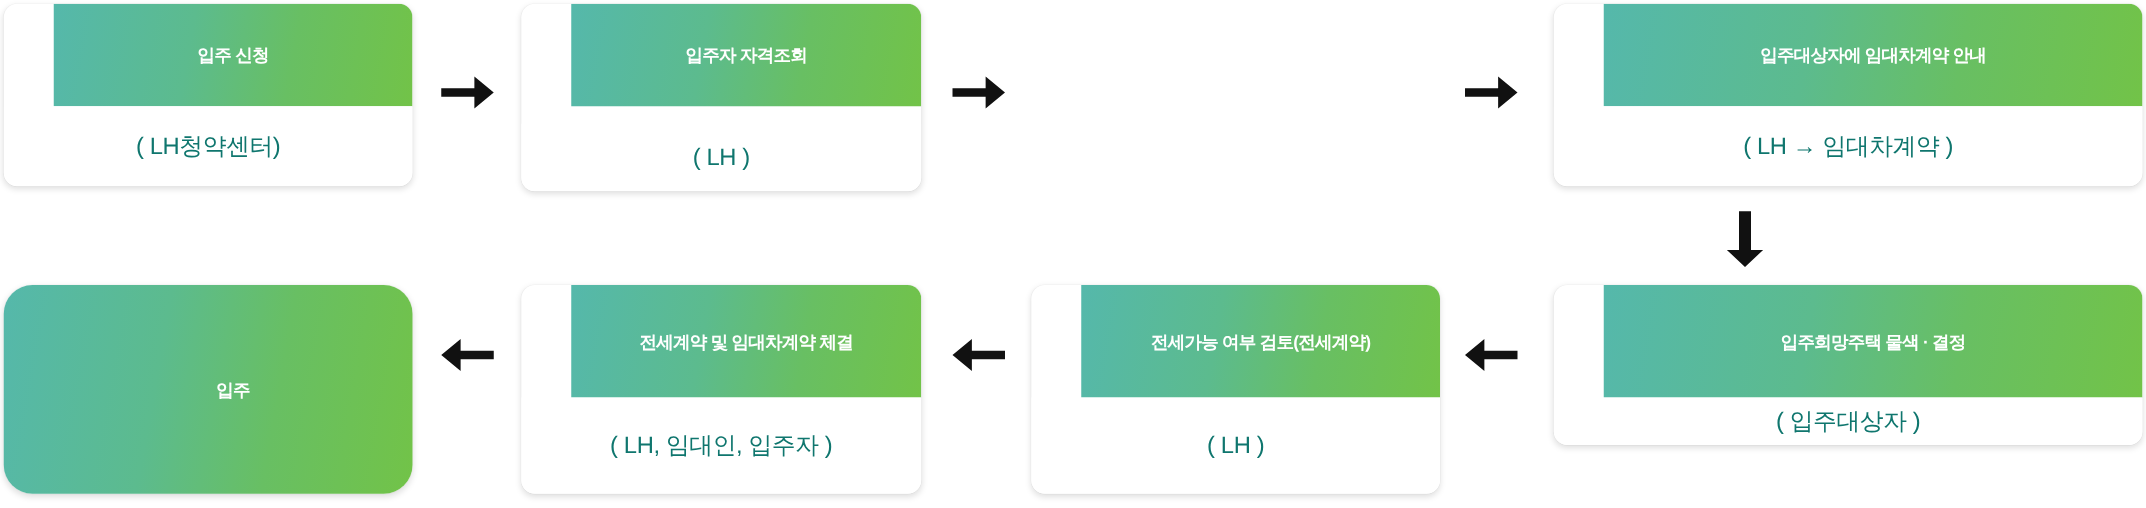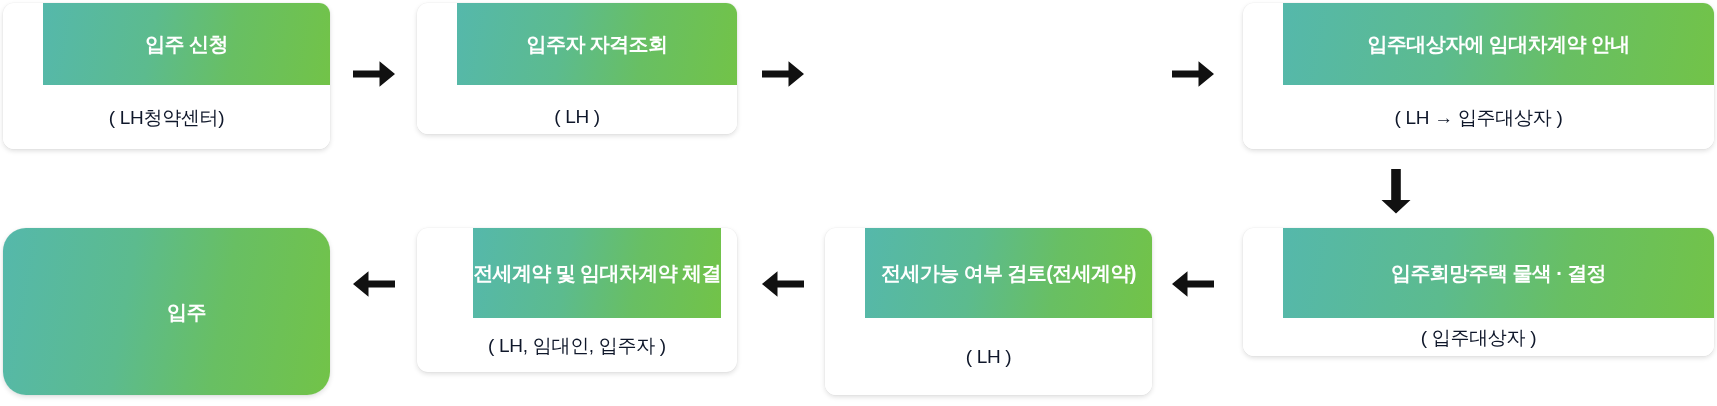--- a/index.html
+++ b/index.html
@@ -27,35 +27,35 @@
     box-shadow: 0 2px 5px rgba(0,0,0,0.13), 0 0 0 0.5px rgba(0,0,0,0.035);
     overflow: hidden;
     display: flex;
     flex-direction: column;
   }
 
   .card-header {
     background: linear-gradient(100deg, #55b8ab 0%, #5cbb8e 38%, #68bf63 66%, #72c348 100%);
     color: #ffffff;
     font-weight: bold;
-    font-size: 20px;
+    font-size: 14px;
     letter-spacing: -0.6px;
     display: flex;
     align-items: center;
     justify-content: center;
     text-align: center;
     white-space: nowrap;
     line-height: 1;
     margin-left: 40px;
   }
 
   .card-body {
     flex: 1 1 auto;
     background: #ffffff;
-    color: #0f172a;
+    color: #0f766e;
     font-size: 19px;
     letter-spacing: -0.3px;
     display: flex;
     align-items: center;
     justify-content: center;
     text-align: center;
     white-space: nowrap;
     line-height: 1;
   }
 
@@ -77,32 +77,32 @@
     display: flex;
     align-items: center;
     justify-content: center;
     line-height: 1;
     user-select: none;
   }
   .arrow svg { display: block; }
 
   
   #card-1 { left: 3px;    top: 3px;  width: 327px; height: 146px; }
-  #card-2 { left: 417px;  top: 3px;  width: 320px; height: 131px; gap: 14px; }
+  #card-2 { left: 417px;  top: 3px;  width: 320px; height: 150px; gap: 14px; }
   #card-3 { left: 825px;  top: 3px;  width: 327px; height: 146px; }
   #card-4 { left: 1243px; top: 3px;  width: 471px; height: 146px; }
 
   #card-1 .card-header,
   #card-2 .card-header,
   #card-3 .card-header,
   #card-4 .card-header { height: 82px; }
 
   
   #card-5 { left: 3px;    top: 228px; width: 327px; height: 167px; }
-  #card-6 { left: 417px;  top: 228px; width: 320px; height: 144px; align-items: center; }
+  #card-6 { left: 417px;  top: 228px; width: 320px; height: 167px; }
   #card-7 { left: 825px;  top: 228px; width: 327px; height: 167px; }
   #card-8 { left: 1243px; top: 228px; width: 471px; height: 128px; }
 
   #card-6 .card-header,
   #card-7 .card-header,
   #card-8 .card-header { height: 90px; }
 
   
   #arrow-1 { left: 348px;  top: 52px;  width: 52px; height: 44px; }
   #arrow-2 { left: 757px;  top: 52px;  width: 52px; height: 44px; }
@@ -141,21 +141,21 @@
 
 
   <div class="arrow" id="arrow-3">
     <svg width="46" height="36" viewBox="0 0 46 36" aria-hidden="true">
       <path d="M2 14.6 H28.5 V5.2 L44 18 L28.5 30.8 V21.4 H2 Z" fill="#111111"></path>
     </svg>
   </div>
 
   <div class="card" id="card-4">
     <div class="card-header">입주대상자에 임대차계약 안내</div>
-    <div class="card-body">( LH → 입주대상자 )</div>
+    <div class="card-body">( LH → 임대차계약 )</div>
   </div>
 
   <div class="arrow" id="arrow-down">
     <svg width="36" height="48" viewBox="0 0 36 48" aria-hidden="true">
       <path d="M13.2 2 H22.8 V33 H32.5 L18 46.5 L3.5 33 H13.2 Z" fill="#111111"></path>
     </svg>
   </div>
 
   <div class="card solid" id="card-5">
     <div class="card-header">입주</div>

